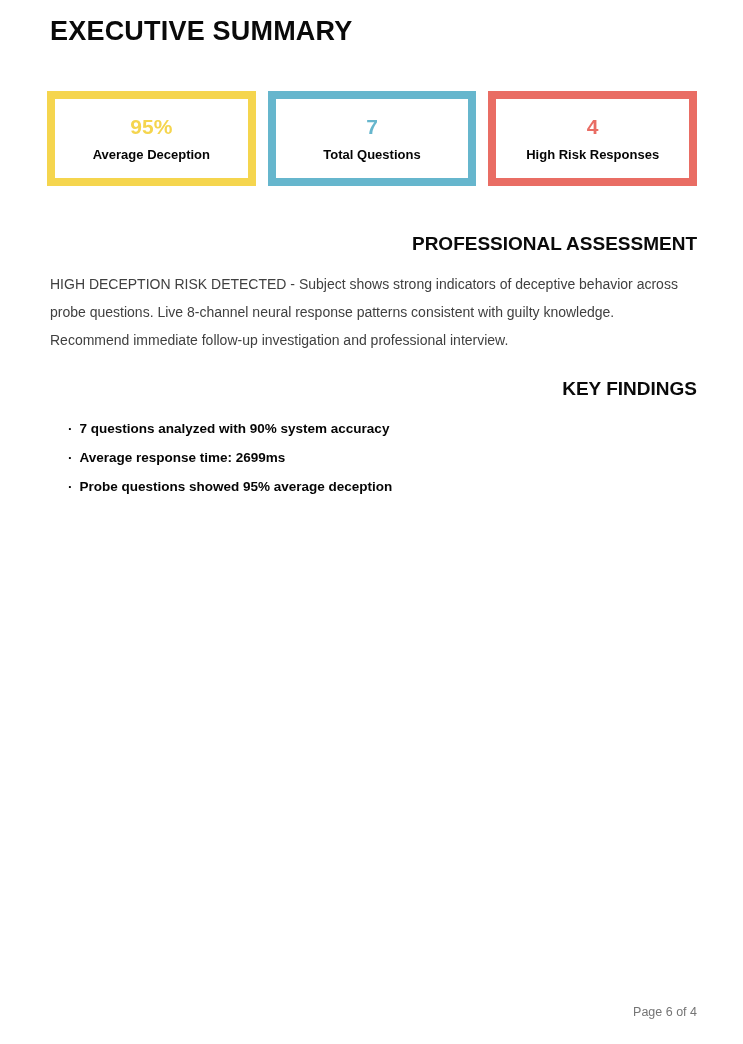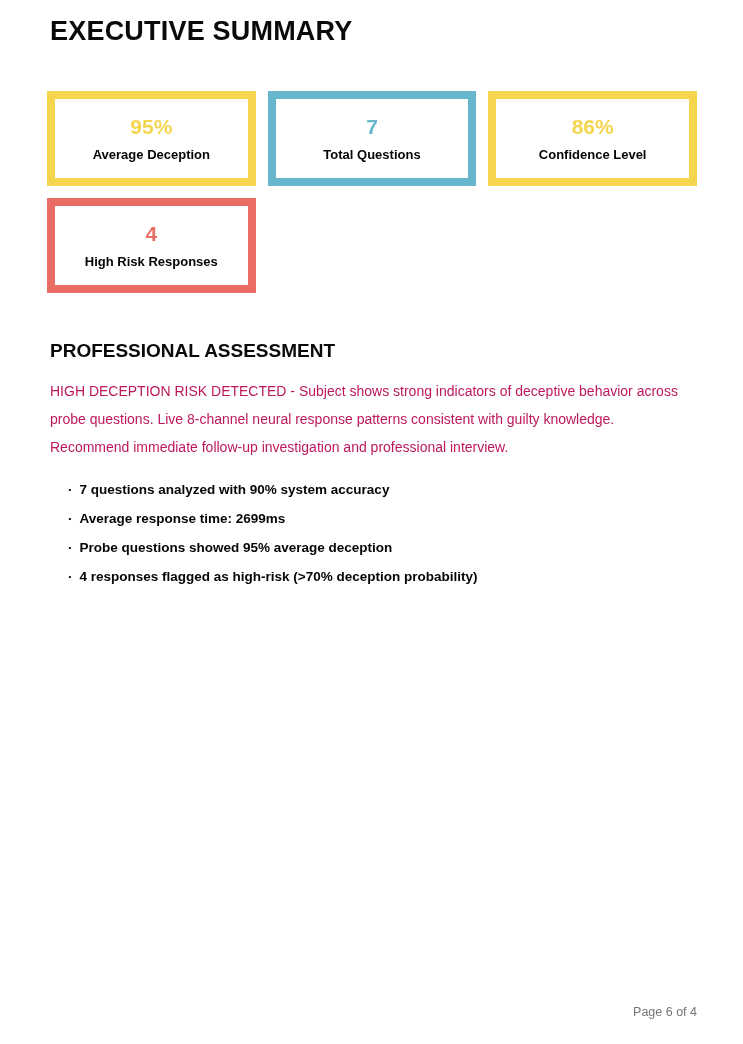--- a/index.html
+++ b/index.html
@@ -50,29 +50,30 @@
     font-weight: bold;
     color: #050505;
     line-height: 1;
   }
   .section-heading {
     margin: 0;
     padding: 0 46px 0 50px;
     font-size: 19px;
     font-weight: bold;
     color: #0a0a0a;
+    text-align: right;
   }
   .heading-assessment { margin-top: 47px; }
   .heading-findings  { margin-top: 24px; }
   .body-text {
     margin: 15px 46px 0 50px;
     max-width: 650px;
     font-size: 14px;
     line-height: 28px;
-    color: #be185d;
+    color: #404040;
   }
   .findings-list {
     list-style: none;
     margin: 14px 46px 0 68px;
     padding: 0;
   }
   .findings-list li {
     font-size: 13.5px;
     font-weight: bold;
     line-height: 29px;
@@ -105,47 +106,41 @@
       <div class="metric-value">95%</div>
       <div class="metric-label">Average Deception</div>
     </div>
 
     <div class="metric-card" style="--accent: #66B6CD;">
       <div class="metric-value">7</div>
       <div class="metric-label">Total Questions</div>
     </div>
 
 
-    <div class="metric-card" style="--accent: #F5D54E;">
-      <div class="metric-value">86%</div>
-      <div class="metric-label">Confidence Level</div>
-    </div>
 
     <div class="metric-card" style="--accent: #E96D64;">
       <div class="metric-value">4</div>
       <div class="metric-label">High Risk Responses</div>
     </div>
 
   </div>
 
   <h2 class="section-heading heading-assessment">PROFESSIONAL ASSESSMENT</h2>
 
   <p class="body-text">HIGH DECEPTION RISK DETECTED - Subject shows strong indicators of deceptive behavior across probe questions. Live 8-channel neural response patterns consistent with guilty knowledge. Recommend immediate follow-up investigation and professional interview.</p>
 
+  <h2 class="section-heading heading-findings">KEY FINDINGS</h2>
 
   <ul class="findings-list">
     <li>
       <span class="bullet">·</span><span>7 questions analyzed with 90% system accuracy</span>
     </li>
     <li>
       <span class="bullet">·</span><span>Average response time: 2699ms</span>
     </li>
     <li>
       <span class="bullet">·</span><span>Probe questions showed 95% average deception</span>
     </li>
-    <li>
-      <span class="bullet">·</span><span>4 responses flagged as high-risk (&gt;70% deception probability)</span>
-    </li>
   </ul>
 
   <div class="page-footer">Page 6 of 4</div>
 
 </div>
 
 </body></html>

